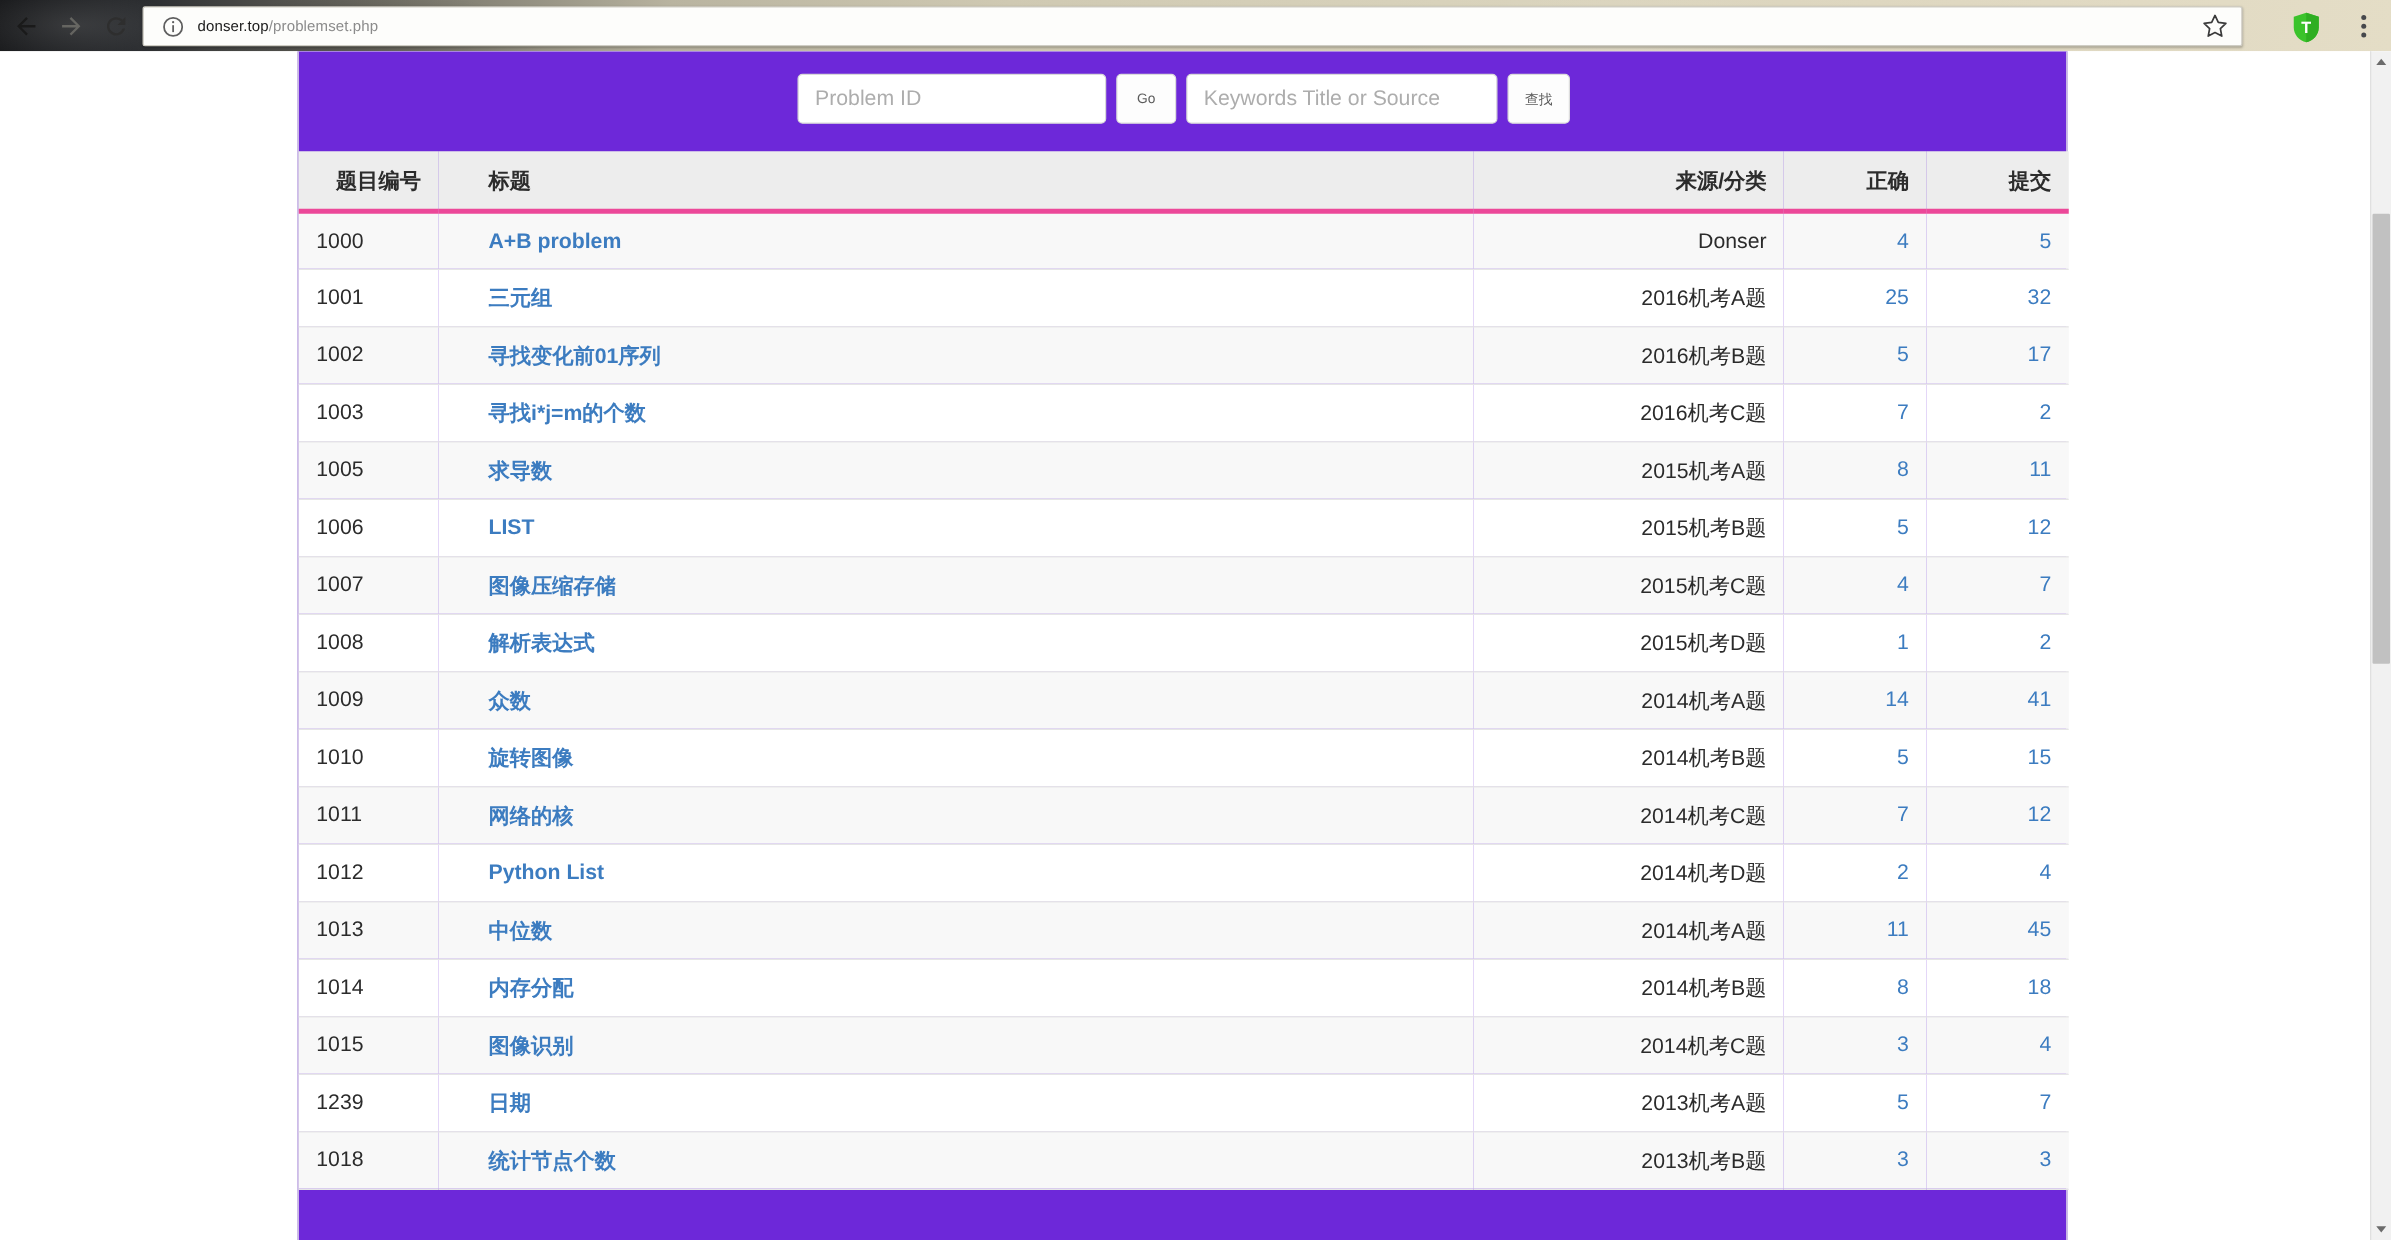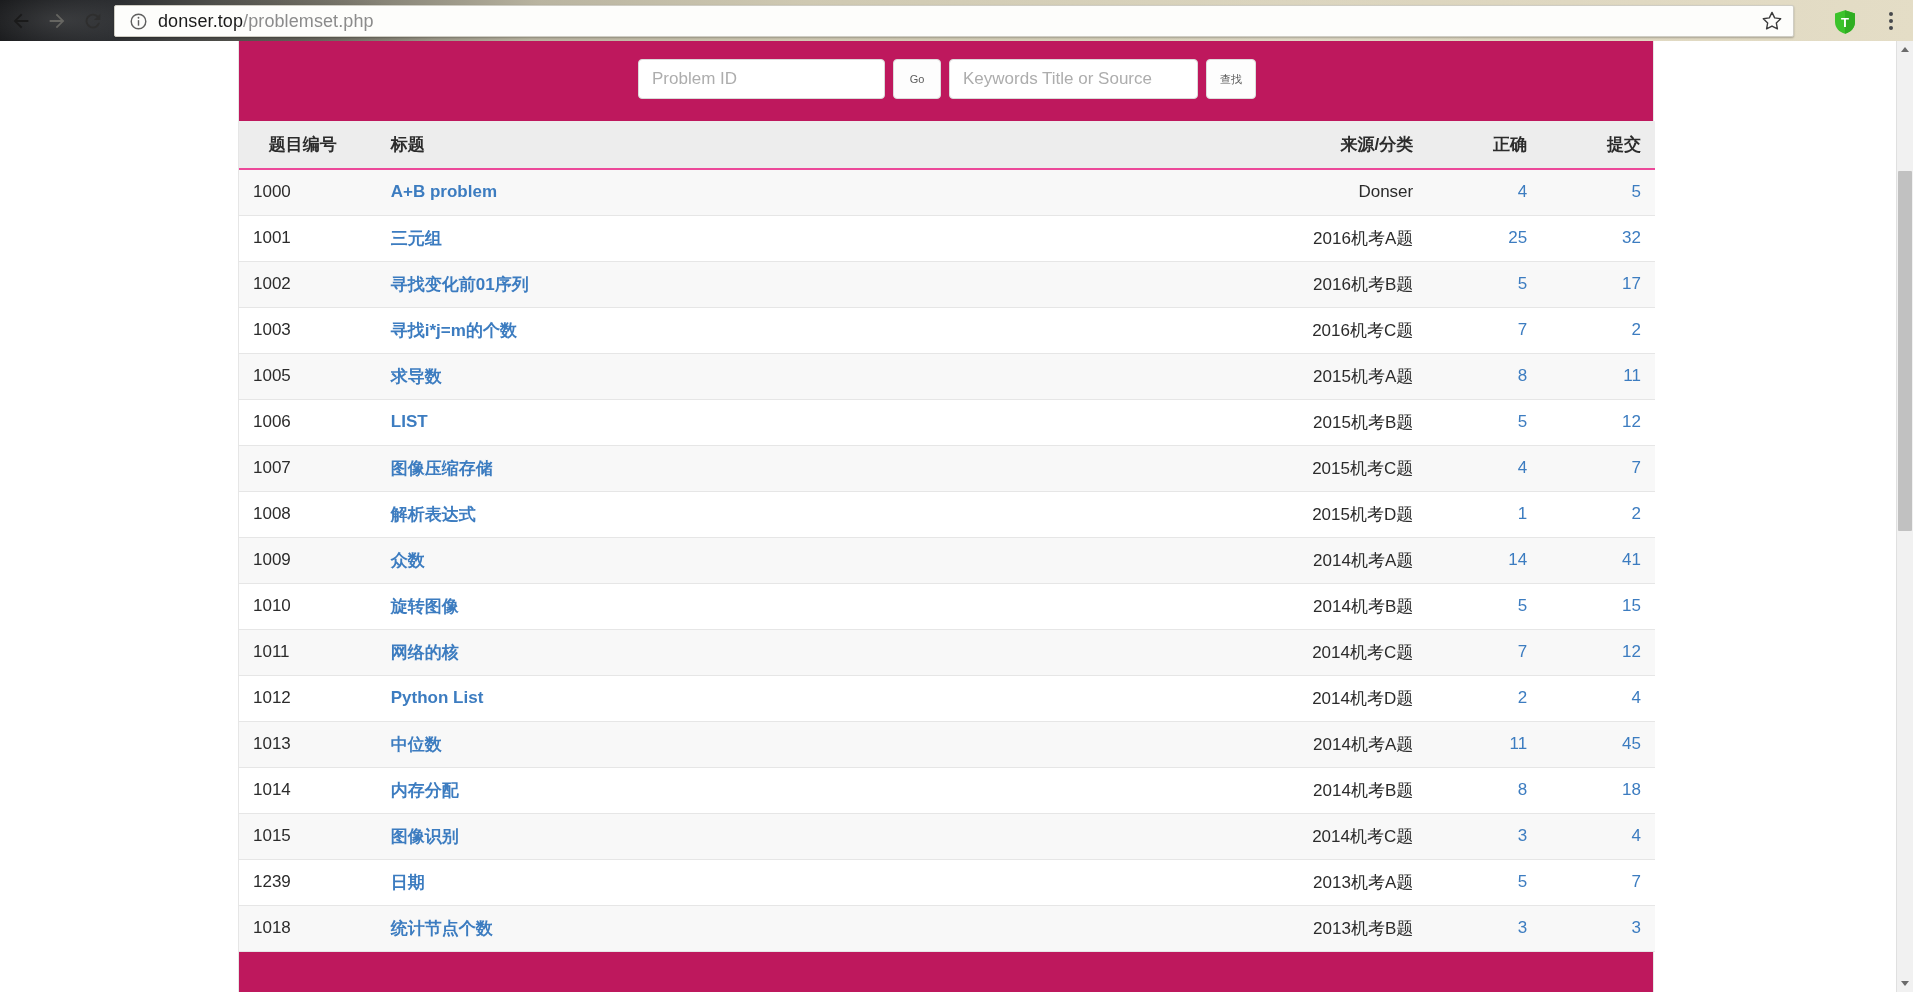--- a/index.html
+++ b/index.html
@@ -40,21 +40,21 @@
     width: 1680px; height: 32px;
     background: #fdfdfb;
     border: 1px solid #cfcdc4;
     border-radius: 2px;
     display: flex; align-items: center;
     padding: 0 8px;
     box-shadow: 0 1px 2px rgba(0,0,0,.25);
   }
   #info-icon { margin-left: 6px; margin-right: 10px; display:flex; align-items:center;}
   #url-text {
-    font-size: 18px; color: #1a1a1a; letter-spacing: .1px;
+    font-size: 12px; color: #1a1a1a; letter-spacing: .1px;
     white-space: nowrap; overflow: hidden;
   }
   #url-text .url-path { color: #8b8b8b; }
   #star-button {
     position: absolute; right: 10px; top: 50%; transform: translateY(-50%);
     width: 22px; height: 22px;
   }
   #extension-icon {
     position: absolute; left: 1833px; top: 9px;
     width: 24px; height: 26px;
@@ -76,21 +76,21 @@
     overflow: hidden;
   }
 
   
   #content-container {
     position: absolute;
     left: 238px; top: 0px;
     width: 1416px; height: 951px;
     border-left: 1px solid #e6e6e6;
     border-right: 1px solid #e6e6e6;
-    background: #be185d;
+    background: #6d28d9;
   }
 
   
   #search-row {
     position: absolute; left: 0; top: 18px;
     width: 1416px;
     display: flex; align-items: center; justify-content: center;
     gap: 8px;
   }
   .form-input {
@@ -127,21 +127,21 @@
     width: 1416px;
     border-collapse: collapse;
     font-size: 17px;
   }
   #problem-table thead th {
     background: #ededed;
     font-weight: bold;
     color: #2c2c2c;
     height: 48px;
     padding: 0 14px;
-    border-bottom: 2px solid #ec4899;
+    border-bottom: 4px solid #ec4899;
     white-space: nowrap;
     margin-left: 22px;
   }
   #problem-table tbody td {
     height: 46px;
     padding: 0 14px;
     border-bottom: 1px solid #e6e6e6;
     color: #2b2b2b;
     white-space: nowrap;
   }

